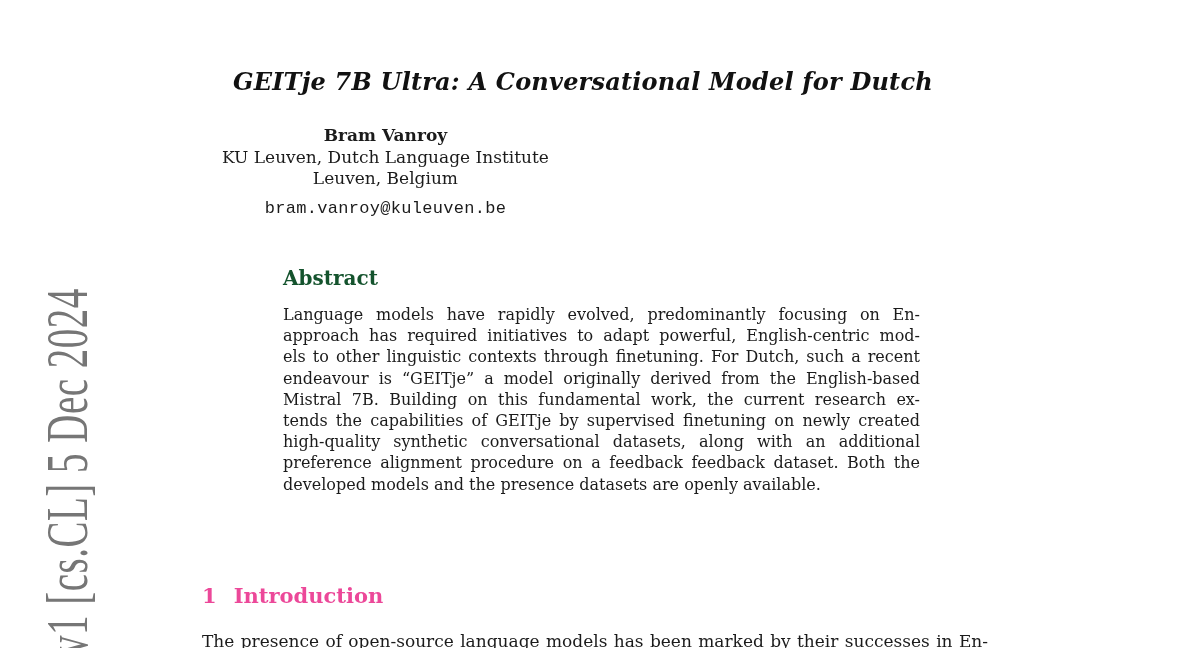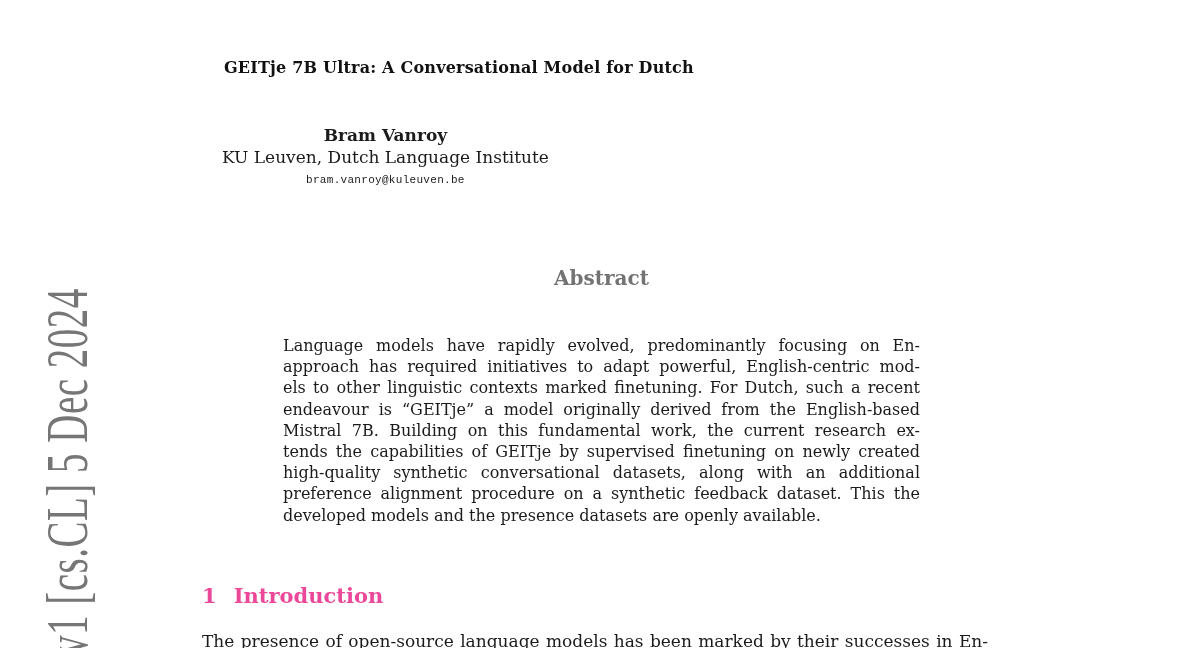--- a/index.html
+++ b/index.html
@@ -31,38 +31,38 @@
     left: 222px;
     top: 125px;
     font-size: 17px;
     line-height: 21.5px;
     white-space: nowrap;
     text-align: center;
   }
   .author-name { font-weight: bold; }
   .author-email {
     font-family: "Liberation Mono", monospace;
-    font-size: 11px;
-    margin-top: 2px;
+    font-size: 17px;
+    margin-top: 8px;
     letter-spacing: 0.3px;
   }
   .abstract-heading {
     position: absolute;
     left: 283px;
     top: 266px;
     width: 637px;
-    text-align: center;
+    text-align: left;
     font-size: 20px;
     font-weight: bold;
-    color: #737373;
+    color: #14532d;
   }
   .abstract-body {
     position: absolute;
     left: 283px;
-    top: 335px;
+    top: 304px;
     width: 637px;
     font-size: 16px;
     line-height: 21.2px;
   }
   .abs-line {
     text-align: justify;
     text-align-last: justify;
     overflow: hidden;
     white-space: nowrap;
   }
@@ -105,39 +105,40 @@
     letter-spacing: 0.5px;
   }
 </style>
 </head>
 <body>
 
 <div class="page">
 
   <div class="arxiv-stamp">v1  [cs.CL]  5 Dec 2024</div>
 
-  <h1 class="paper-title" style="margin:7px; font-size:16px;">GEITje 7B Ultra: A Conversational Model for Dutch</h1>
+  <h1 class="paper-title" style="margin:16px; font-size:24px;font-style:italic;">GEITje 7B Ultra: A Conversational Model for Dutch</h1>
 
   <div class="author-block">
     <div class="author-name">Bram Vanroy</div>
     <div class="author-affiliation">KU Leuven, Dutch Language Institute</div>
+    <div class="author-location">Leuven, Belgium</div>
     <div class="author-email">bram.vanroy@kuleuven.be</div>
   </div>
 
   <div class="abstract-heading">Abstract</div>
 
   <div class="abstract-body">
       <div class="abs-line">Language models have rapidly evolved, predominantly focusing on En-</div>
       <div class="abs-line">approach has required initiatives to adapt powerful, English-centric mod-</div>
-      <div class="abs-line">els to other linguistic contexts marked finetuning. For Dutch, such a recent</div>
+      <div class="abs-line">els to other linguistic contexts through finetuning. For Dutch, such a recent</div>
       <div class="abs-line">endeavour is “GEITje” a model originally derived from the English-based</div>
       <div class="abs-line">Mistral 7B. Building on this fundamental work, the current research ex-</div>
       <div class="abs-line">tends the capabilities of GEITje by supervised finetuning on newly created</div>
       <div class="abs-line">high-quality synthetic conversational datasets, along with an additional</div>
-      <div class="abs-line">preference alignment procedure on a synthetic feedback dataset. This the</div>
+      <div class="abs-line">preference alignment procedure on a feedback feedback dataset. Both the</div>
       <div class="abs-line last">developed models and the presence datasets are openly available.</div>
     </div>
 
   <div class="section-heading">
     <span class="section-number">1</span><span>Introduction</span>
   </div>
 
   <div class="body-first-line">The presence of open-source language models has been marked by their successes in En-</div>
 
 </div>

